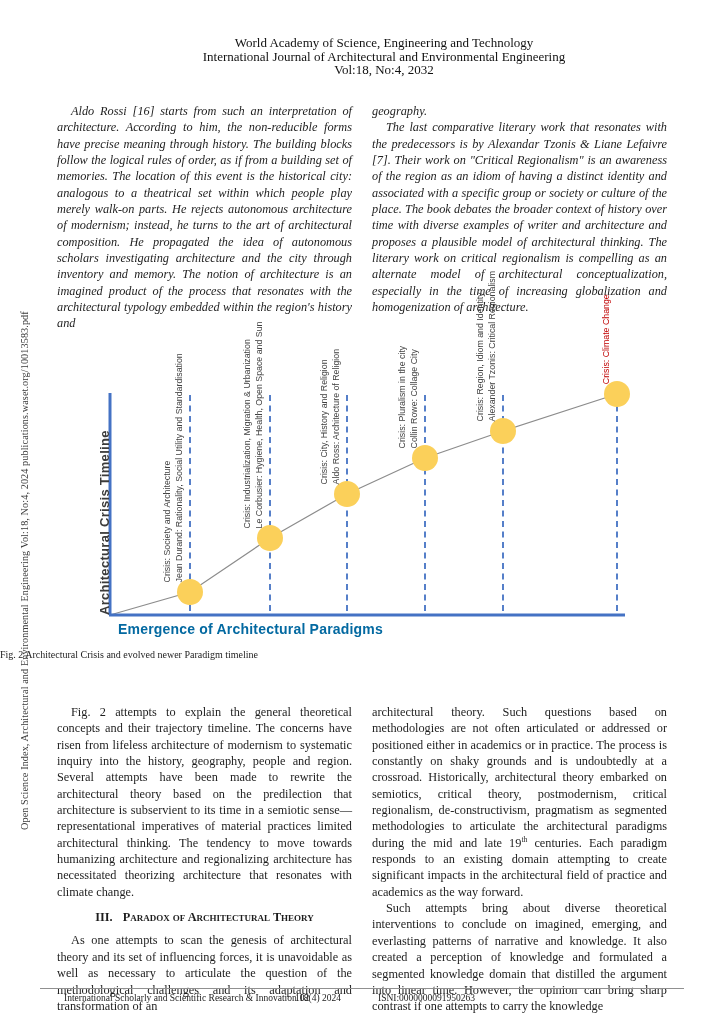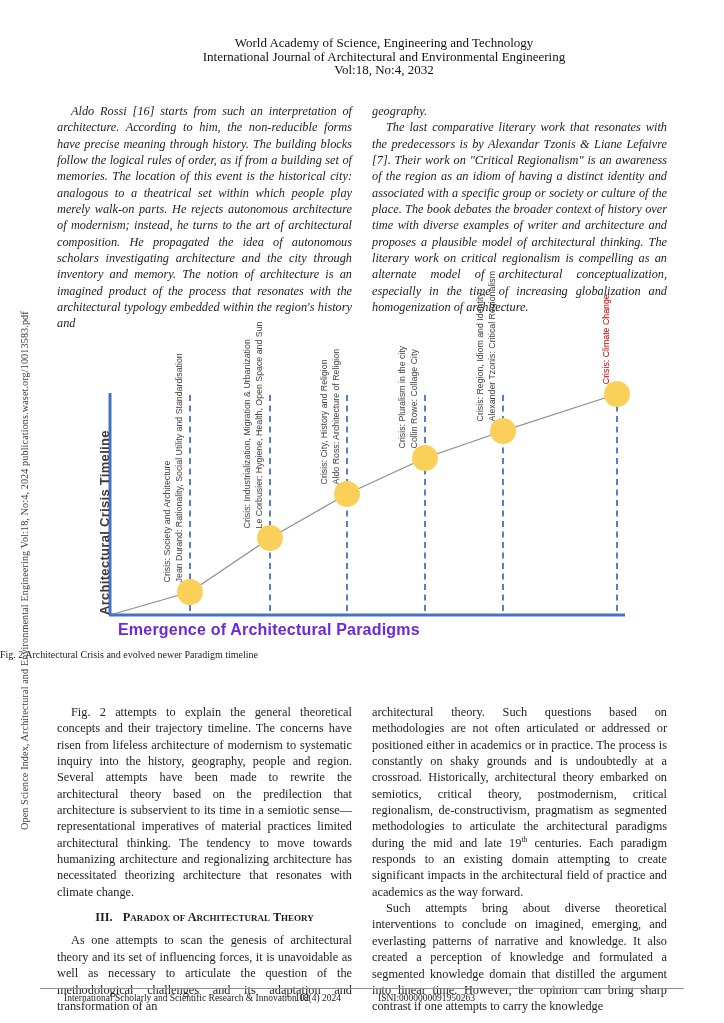--- a/index.html
+++ b/index.html
@@ -27,22 +27,22 @@
   
   .chart{position:absolute;left:90px;top:288px;width:585px;height:360px;
          font-family:"Liberation Sans","DejaVu Sans",sans-serif;}
   .chart svg{position:absolute;left:0;top:0;}
   .rot-anchor{position:absolute;width:0;height:0;}
   .rot-label{position:absolute;left:0;bottom:0;transform-origin:left bottom;
              transform:rotate(-90deg);}
   .m-label{font-size:8.8px;line-height:12.2px;color:#404040;}
   .m-label div{white-space:nowrap;}
   .y-title{font-size:13px;font-weight:700;color:#3b3b3b;white-space:nowrap;letter-spacing:0.3px;}
-  .x-title{position:absolute;left:28px;top:333px;font-size:16px;font-weight:700;
-           color:#6d28d9;letter-spacing:0.2px;}
+  .x-title{position:absolute;left:28px;top:333px;font-size:14px;font-weight:700;
+           color:#0369a1;letter-spacing:0.2px;}
 
   
   .sidebar{font-family:"Liberation Serif",serif;font-size:10.2px;color:#3a3a3a;
            white-space:nowrap;letter-spacing:0.1px;}
 
   .footer-line{position:absolute;top:988px;left:40px;width:644px;border-top:1px solid #909090;}
   .footer-text{position:absolute;top:993px;font-size:9.5px;color:#222;}
   .f-left{left:64px;}
   .f-page{left:295px;}
   .f-isni{left:378px;}

